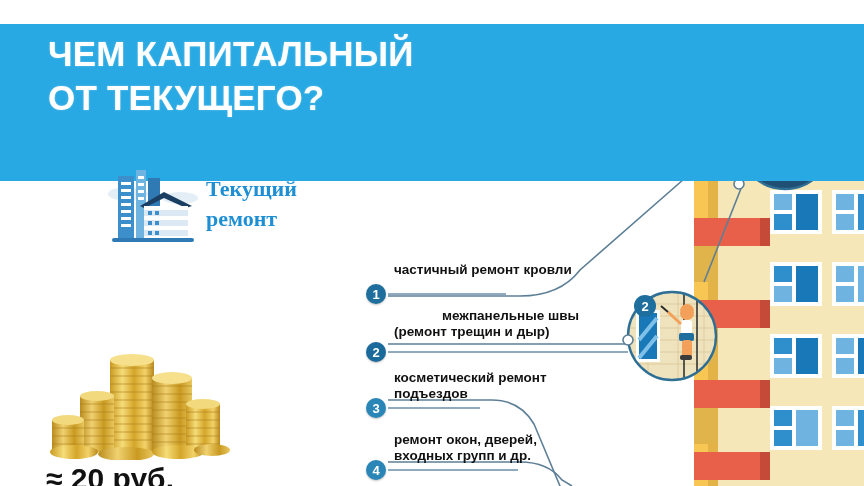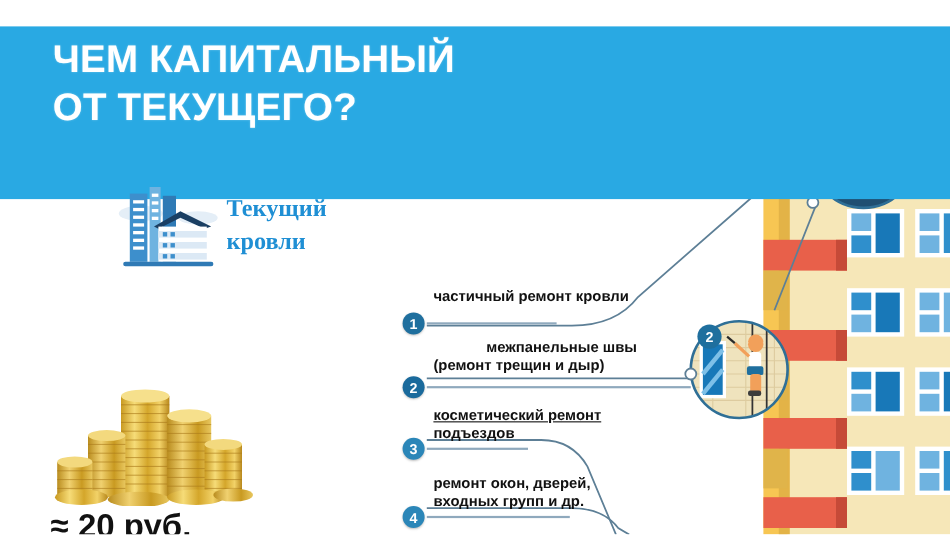--- a/index.html
+++ b/index.html
@@ -273,21 +273,21 @@
           <rect x="49" y="43" width="4" height="4"></rect>
         <rect x="42" y="53" width="4" height="4"></rect>
           <rect x="49" y="53" width="4" height="4"></rect>
         <rect x="42" y="63" width="4" height="4"></rect>
           <rect x="49" y="63" width="4" height="4"></rect>
       </g>
       <rect x="6" y="70" width="82" height="4" rx="2" fill="#2f7ab5"></rect>
     </svg>
     <div class="cr-label">
       <div>Текущий</div>
-      <div>кровли</div>
+      <div>ремонт</div>
     </div>
   </div>
 
   <svg class="coins" viewBox="0 0 215 108">
     <defs>
       <linearGradient id="gold" x1="0" y1="0" x2="1" y2="0">
         <stop offset="0%" stop-color="#c99a21"></stop>
         <stop offset="28%" stop-color="#f6dc78"></stop>
         <stop offset="55%" stop-color="#d4a62a"></stop>
         <stop offset="80%" stop-color="#f2d268"></stop>
@@ -382,21 +382,21 @@
     </div>
 
     <div class="li" style="top:46px;">
       <div class="li-text" style="top:0;margin-left:48px;">межпанельные швы</div>
       <div class="li-text thin" style="top:16px;">(ремонт трещин и дыр)</div>
       <div class="li-num l2" style="top:34px;">2</div>
       <div class="li-rule" style="top:43px;width:240px;"></div>
     </div>
 
     <div class="li" style="top:108px;">
-      <div class="li-text" style="top:0;text-decoration:underline;">косметический ремонт</div>
+      <div class="li-text" style="top:0;">косметический ремонт</div>
       <div class="li-text" style="top:16px;">подъездов</div>
       <div class="li-num l3" style="top:28px;">3</div>
       <div class="li-rule" style="top:37px;width:92px;"></div>
     </div>
 
     <div class="li" style="top:170px;">
       <div class="li-text" style="top:0;">ремонт окон, дверей,</div>
       <div class="li-text" style="top:16px;">входных групп и др.</div>
       <div class="li-num l4" style="top:28px;">4</div>
       <div class="li-rule" style="top:37px;width:130px;"></div>

